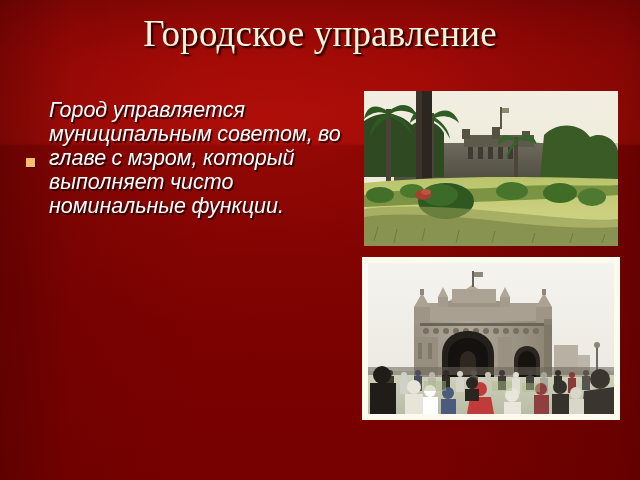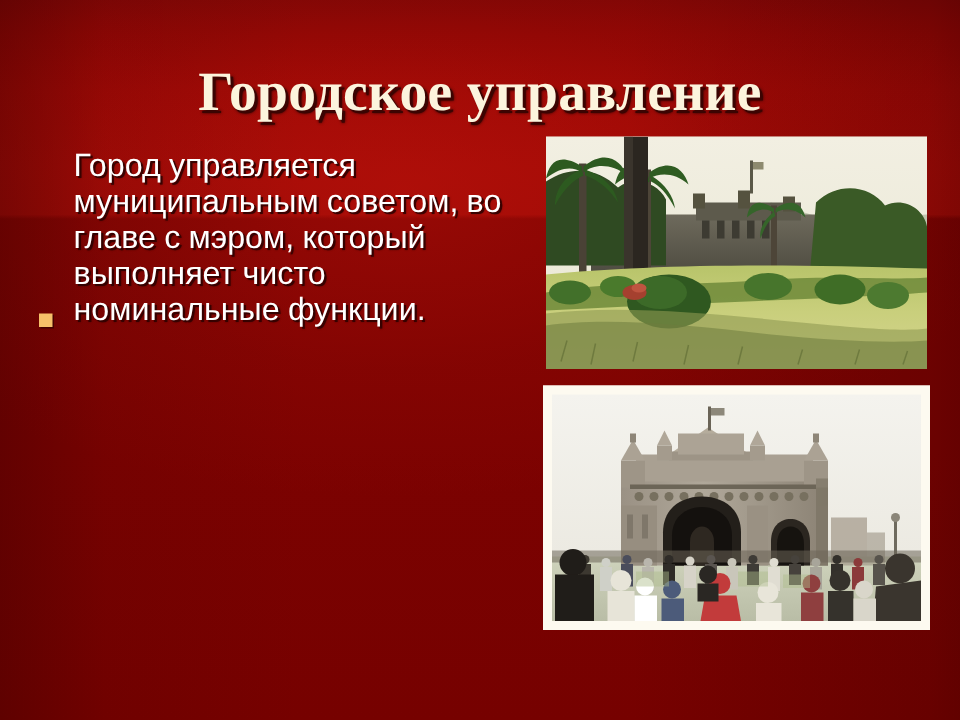--- a/index.html
+++ b/index.html
@@ -53,43 +53,43 @@
   }
 
   
   .title {
     position: absolute;
     left: 0;
     top: 12px;
     width: 640px;
     text-align: center;
     font-family: "Liberation Serif", serif;
-    font-weight: bold;
+    font-weight: normal;
     font-size: 37px;
     line-height: 44px;
     color: #fcf4dd;
     letter-spacing: 0.2px;
     text-shadow:
       2px 2px 0 #3b0402,
       2px 2px 2px rgba(20,0,0,0.85);
     white-space: nowrap;
-    margin-top: 28px;
   }
 
   
   .body {
     position: absolute;
     left: 26px;
     top: 98px;
     width: 318px;
   }
   .bullet-row {
     display: flex;
-    align-items: flex-end;
+    align-items: center;
     margin-bottom: 1px;
+    font-style: italic;
   }
   .bullet-marker {
     flex: 0 0 auto;
     width: 9px;
     height: 9px;
     background: #f6c06a;
     margin-top: 9px;
     margin-right: 0px;
     box-shadow: 1px 1px 0 rgba(40,0,0,0.6);
   }

